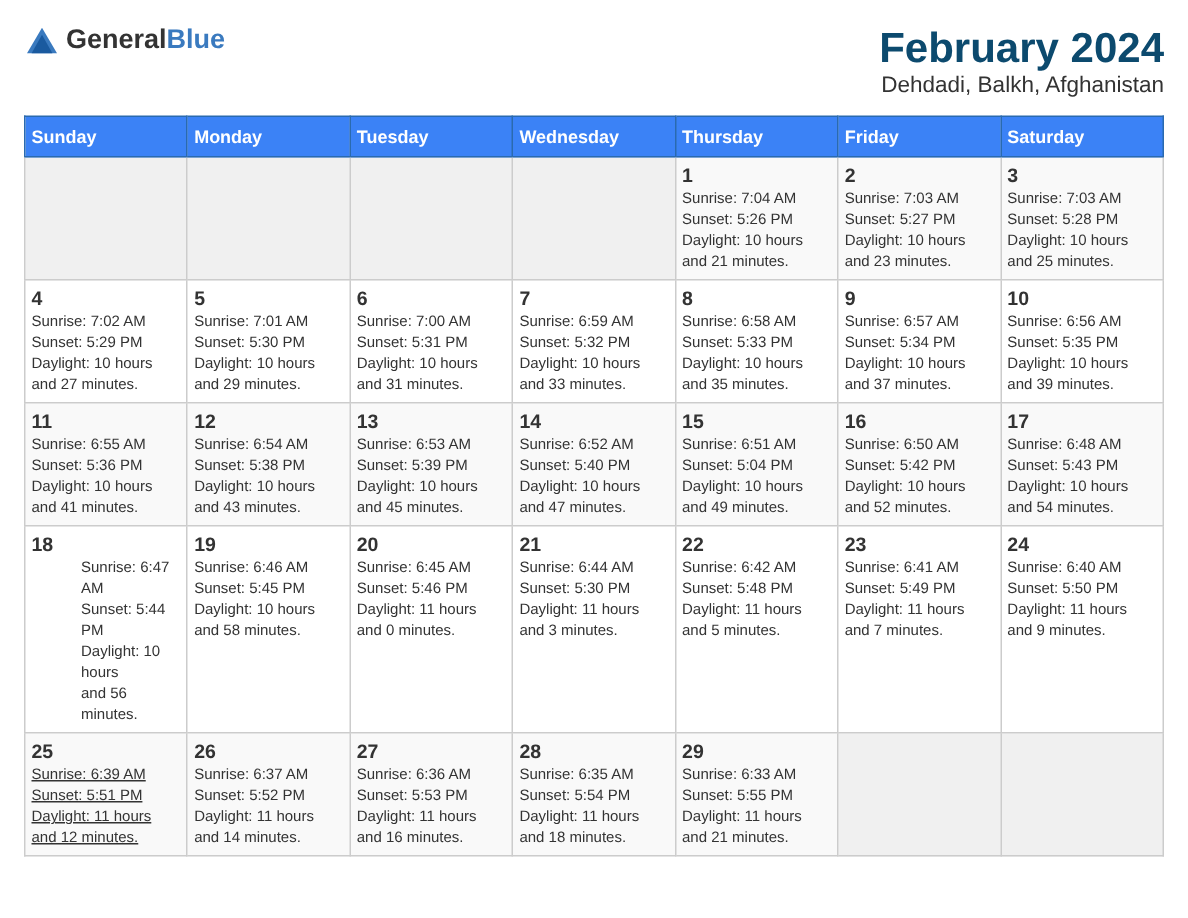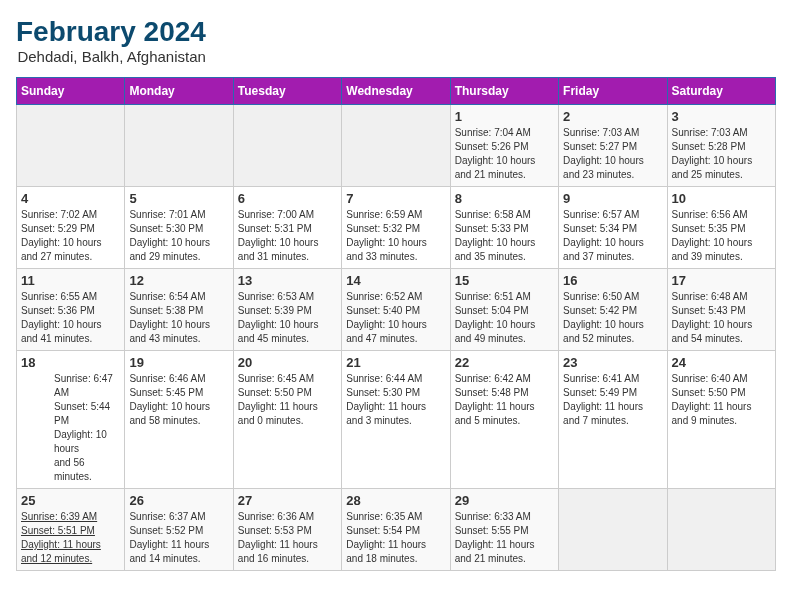--- a/index.html
+++ b/index.html
@@ -46,21 +46,21 @@
     .subtitle {
       font-size: 15px;
       color: #333;
     }
     table {
       width: 100%;
       border-collapse: collapse;
       font-size: 11px;
     }
     thead tr th {
-      background-color: #a21caf;
+      background-color: #3b82f6;
       color: #fff;
       padding: 6px 4px;
       text-align: left;
       font-size: 12px;
       border: 1px solid #2a6aaf;
     }
     tbody tr td {
       border: 1px solid #ccc;
       padding: 4px;
       vertical-align: top;
@@ -86,20 +86,29 @@
       line-height: 1.4;
     }
     .empty-cell {
       background-color: #f0f0f0 !important;
     }
   </style>
 </head>
 <body>
 
 <div class="header-area">
+  <div class="logo">
+    <svg class="logo-icon" viewBox="0 0 30 26" xmlns="http://www.w3.org/2000/svg">
+      <polygon points="15,2 28,24 2,24" fill="#3a7abf"></polygon>
+      <polygon points="15,8 24,24 6,24" fill="#1a5a9f"></polygon>
+    </svg>
+    <div>
+      <span class="logo-text-general">General</span><span class="logo-text-blue">Blue</span>
+    </div>
+  </div>
   <div class="title-area">
     <div class="main-title">February 2024</div>
     <div class="subtitle">Dehdadi, Balkh, Afghanistan</div>
   </div>
 </div>
 
 <table>
   <thead>
     <tr>
     <th>Sunday</th>
@@ -252,21 +261,21 @@
         <td>
           <span class="day-number">19</span>
           <div class="day-info" style="white-space: pre-line;">Sunrise: 6:46 AM
 Sunset: 5:45 PM
 Daylight: 10 hours
 and 58 minutes.</div>
         </td>
         <td>
           <span class="day-number">20</span>
           <div class="day-info" style="white-space: pre-line;">Sunrise: 6:45 AM
-Sunset: 5:50 PM
+Sunset: 5:46 PM
 Daylight: 11 hours
 and 0 minutes.</div>
         </td>
         <td>
           <span class="day-number">21</span>
           <div class="day-info" style="white-space: pre-line;">Sunrise: 6:44 AM
 Sunset: 5:30 PM
 Daylight: 11 hours
 and 3 minutes.</div>
         </td>

